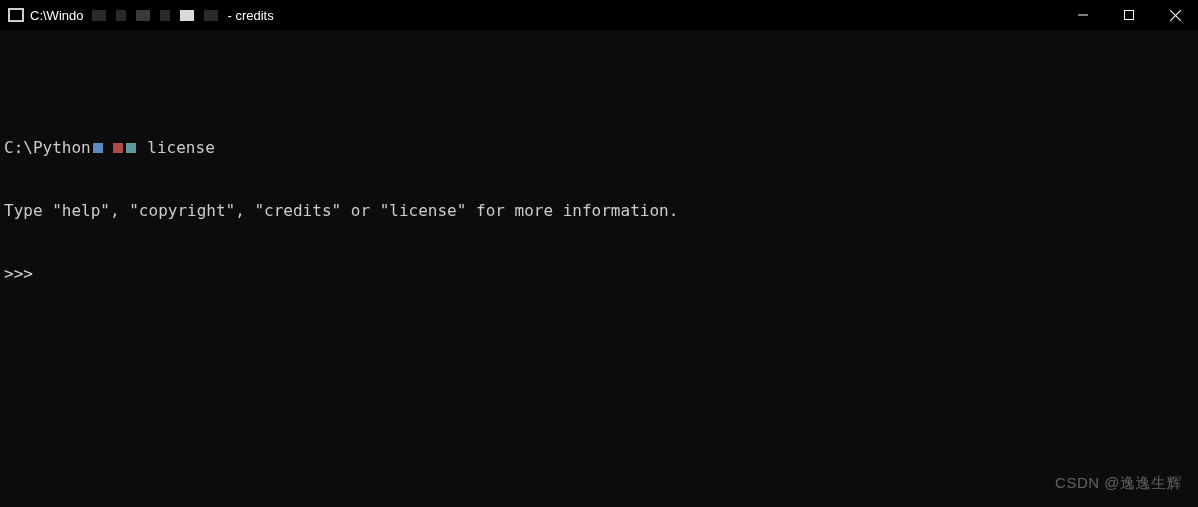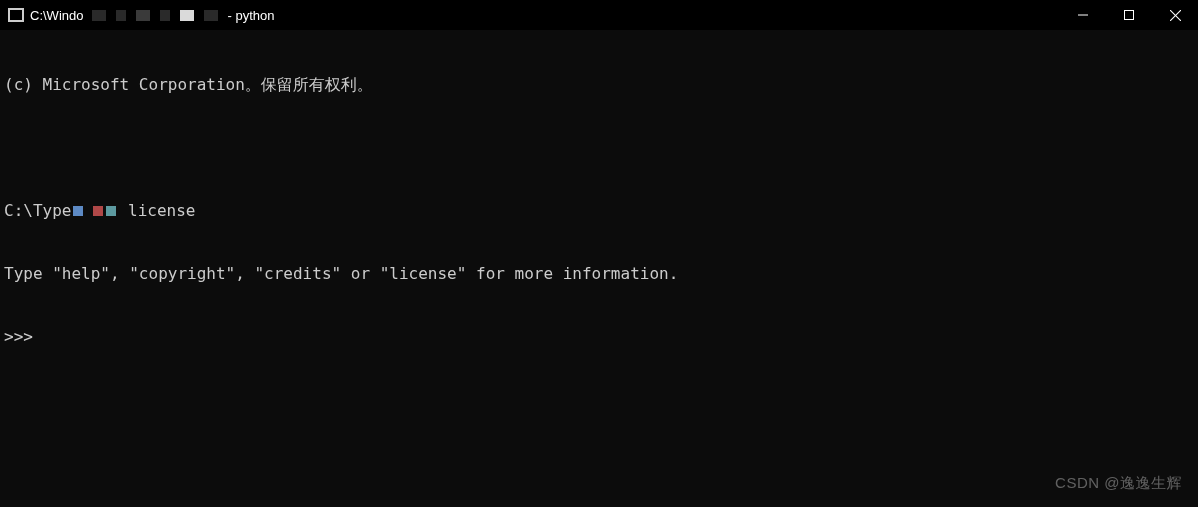--- a/index.html
+++ b/index.html
@@ -140,21 +140,21 @@
   <div class="titlebar-left">
     <div class="app-icon"></div>
     <div class="title-text">
       <span>C:\Windo</span>
       <span class="redacted dark" style="width:14px"></span>
       <span class="redacted dark" style="width:10px"></span>
       <span class="redacted" style="width:14px"></span>
       <span class="redacted dark" style="width:10px"></span>
       <span class="redacted" style="width:14px;background:#dadada"></span>
       <span class="redacted dark" style="width:14px"></span>
-      <span>- python</span>
+      <span>- credits</span>
     </div>
   </div>
   <div class="window-controls">
     <div class="win-btn">
       <svg width="10" height="10" viewBox="0 0 10 10">
           <line x1="0" y1="5" x2="10" y2="5"></line>
         </svg>
     </div>
     <div class="win-btn">
       <svg width="10" height="10" viewBox="0 0 10 10">
@@ -164,20 +164,19 @@
     <div class="win-btn">
       <svg width="11" height="11" viewBox="0 0 10 10">
           <line x1="0" y1="0" x2="10" y2="10"></line>
           <line x1="10" y1="0" x2="0" y2="10"></line>
         </svg>
     </div>
   </div>
 </div>
 
 <div class="terminal">
-  <span class="line">(c) Microsoft Corporation。保留所有权利。</span>
   <span class="line"> </span>
-  <span class="line prompt-line"><span>C:\Type</span><span class="inline-redacted"><span class="sq blue"></span><span style="width:4px;display:inline-block"></span><span class="sq red"></span><span class="sq teal"></span></span><span> license</span></span>
+  <span class="line prompt-line"><span>C:\Python</span><span class="inline-redacted"><span class="sq blue"></span><span style="width:4px;display:inline-block"></span><span class="sq red"></span><span class="sq teal"></span></span><span> license</span></span>
   <span class="line">Type "help", "copyright", "credits" or "license" for more information.</span>
   <span class="line">&gt;&gt;&gt; </span>
 </div>
 
 <div class="watermark">CSDN @逸逸生辉</div>
 
 </body></html>

